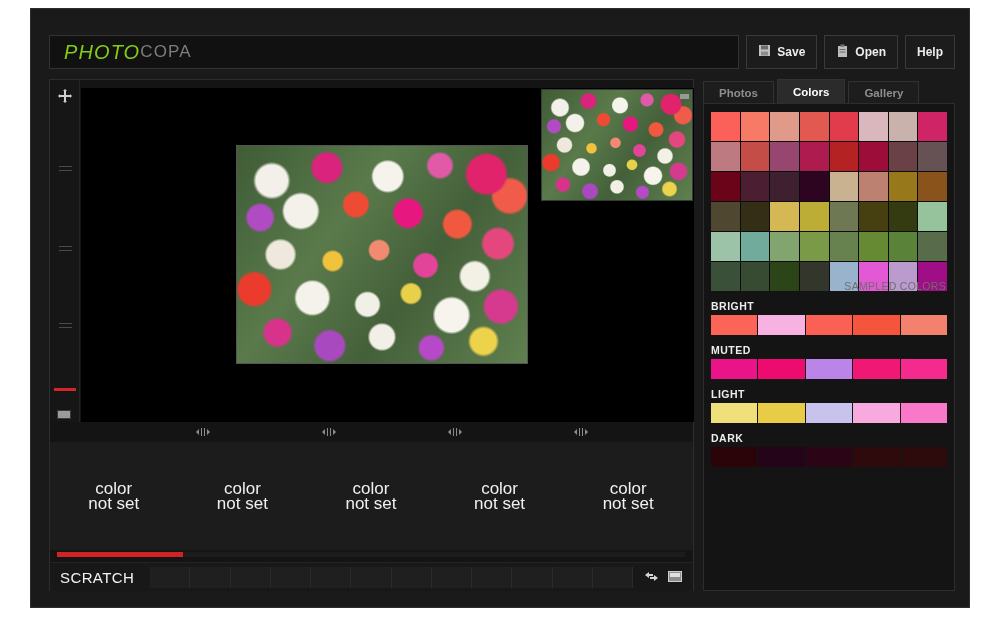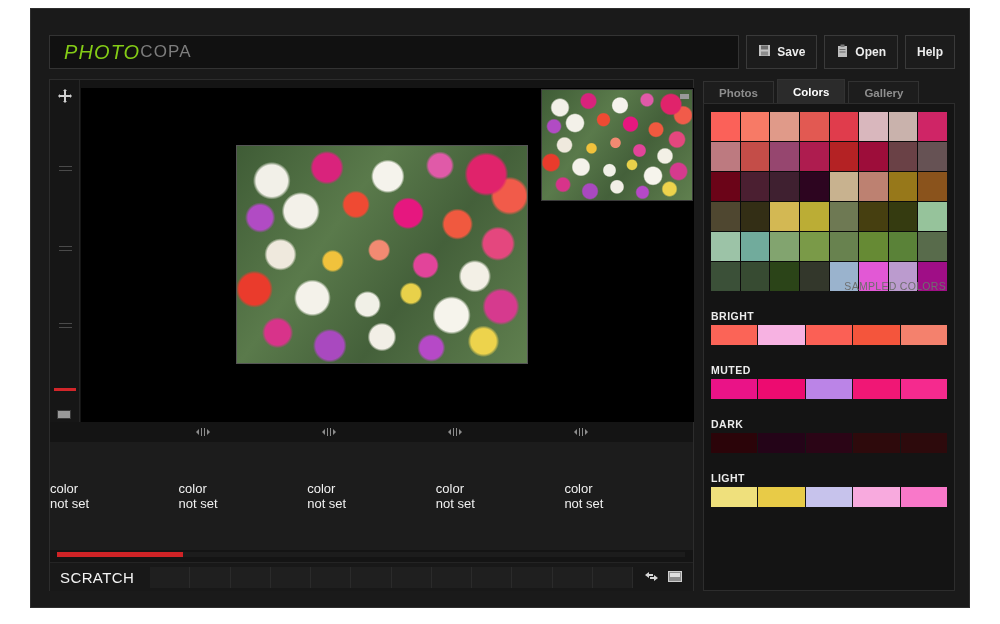--- a/index.html
+++ b/index.html
@@ -152,22 +152,22 @@
   .grip .gr { border-left: 3px solid #8c8c8c; }
 
   .slots {
     position: absolute; left: 0; top: 362px;
     width: 643px; height: 108px;
     background: #1c1c1c;
     display: flex;
   }
   .slot {
     flex: 1 1 0; display: flex; flex-direction: column;
-    align-items: flex-start; justify-content: center;
-    color: #f0f0f0; font-size: 13px; line-height: 15px;
+    align-items: center; justify-content: center;
+    color: #f0f0f0; font-size: 17px; line-height: 15px;
     border-right: 1px solid #1c1c1c;
     cursor: pointer;
   }
 
   .progress-wrap {
     position: absolute; left: 7px; top: 472px;
     width: 628px; height: 5px;
     background: #1c1c1c;
   }
   .progress-bar { height: 5px; background: #cf2326; }
@@ -216,21 +216,21 @@
     gap: 1px;
     background: #0c0c0c;
   }
   .grid div { cursor: pointer; }
   .grid-caption {
     position: absolute; right: 1px; bottom: -1px;
     color: #6e6e6e; font-size: 10.5px; letter-spacing: .3px;
     pointer-events: none;
   }
 
-  .pal { margin-top: 19px; }
+  .pal { margin-top: 9px; }
   .pal-title {
     color: #ececec; font-size: 10.5px; font-weight: bold;
     letter-spacing: .5px; margin-bottom: 3px;
   }
   .pal-row { display: flex; height: 20px; gap: 1px; }
   .pal-row div { flex: 1 1 0; cursor: pointer; }
 </style>
 </head>
 <body>
 
@@ -457,35 +457,35 @@
             <div class="pal-title">MUTED</div>
             <div class="pal-row">
               <div style="background: rgb(234, 19, 135);"></div>
               <div style="background: rgb(237, 11, 112);"></div>
               <div style="background: rgb(187, 132, 231);"></div>
               <div style="background: rgb(240, 23, 117);"></div>
               <div style="background: rgb(245, 42, 142);"></div>
             </div>
           </div>
           <div class="pal">
+            <div class="pal-title">LIGHT</div>
+            <div class="pal-row">
+              <div style="background: rgb(239, 224, 124);"></div>
+              <div style="background: rgb(232, 203, 71);"></div>
+              <div style="background: rgb(199, 195, 236);"></div>
+              <div style="background: rgb(248, 170, 222);"></div>
+              <div style="background: rgb(249, 120, 201);"></div>
+            </div>
+          </div>
+          <div class="pal">
             <div class="pal-title">DARK</div>
             <div class="pal-row">
               <div style="background: rgb(43, 4, 9);"></div>
               <div style="background: rgb(36, 4, 24);"></div>
               <div style="background: rgb(43, 5, 22);"></div>
               <div style="background: rgb(46, 10, 12);"></div>
               <div style="background: rgb(45, 10, 12);"></div>
             </div>
           </div>
-          <div class="pal">
-            <div class="pal-title">LIGHT</div>
-            <div class="pal-row">
-              <div style="background: rgb(239, 224, 124);"></div>
-              <div style="background: rgb(232, 203, 71);"></div>
-              <div style="background: rgb(199, 195, 236);"></div>
-              <div style="background: rgb(248, 170, 222);"></div>
-              <div style="background: rgb(249, 120, 201);"></div>
-            </div>
-          </div>
         </div>
     </div>
   </div>
 </div>
 
 </body></html>

